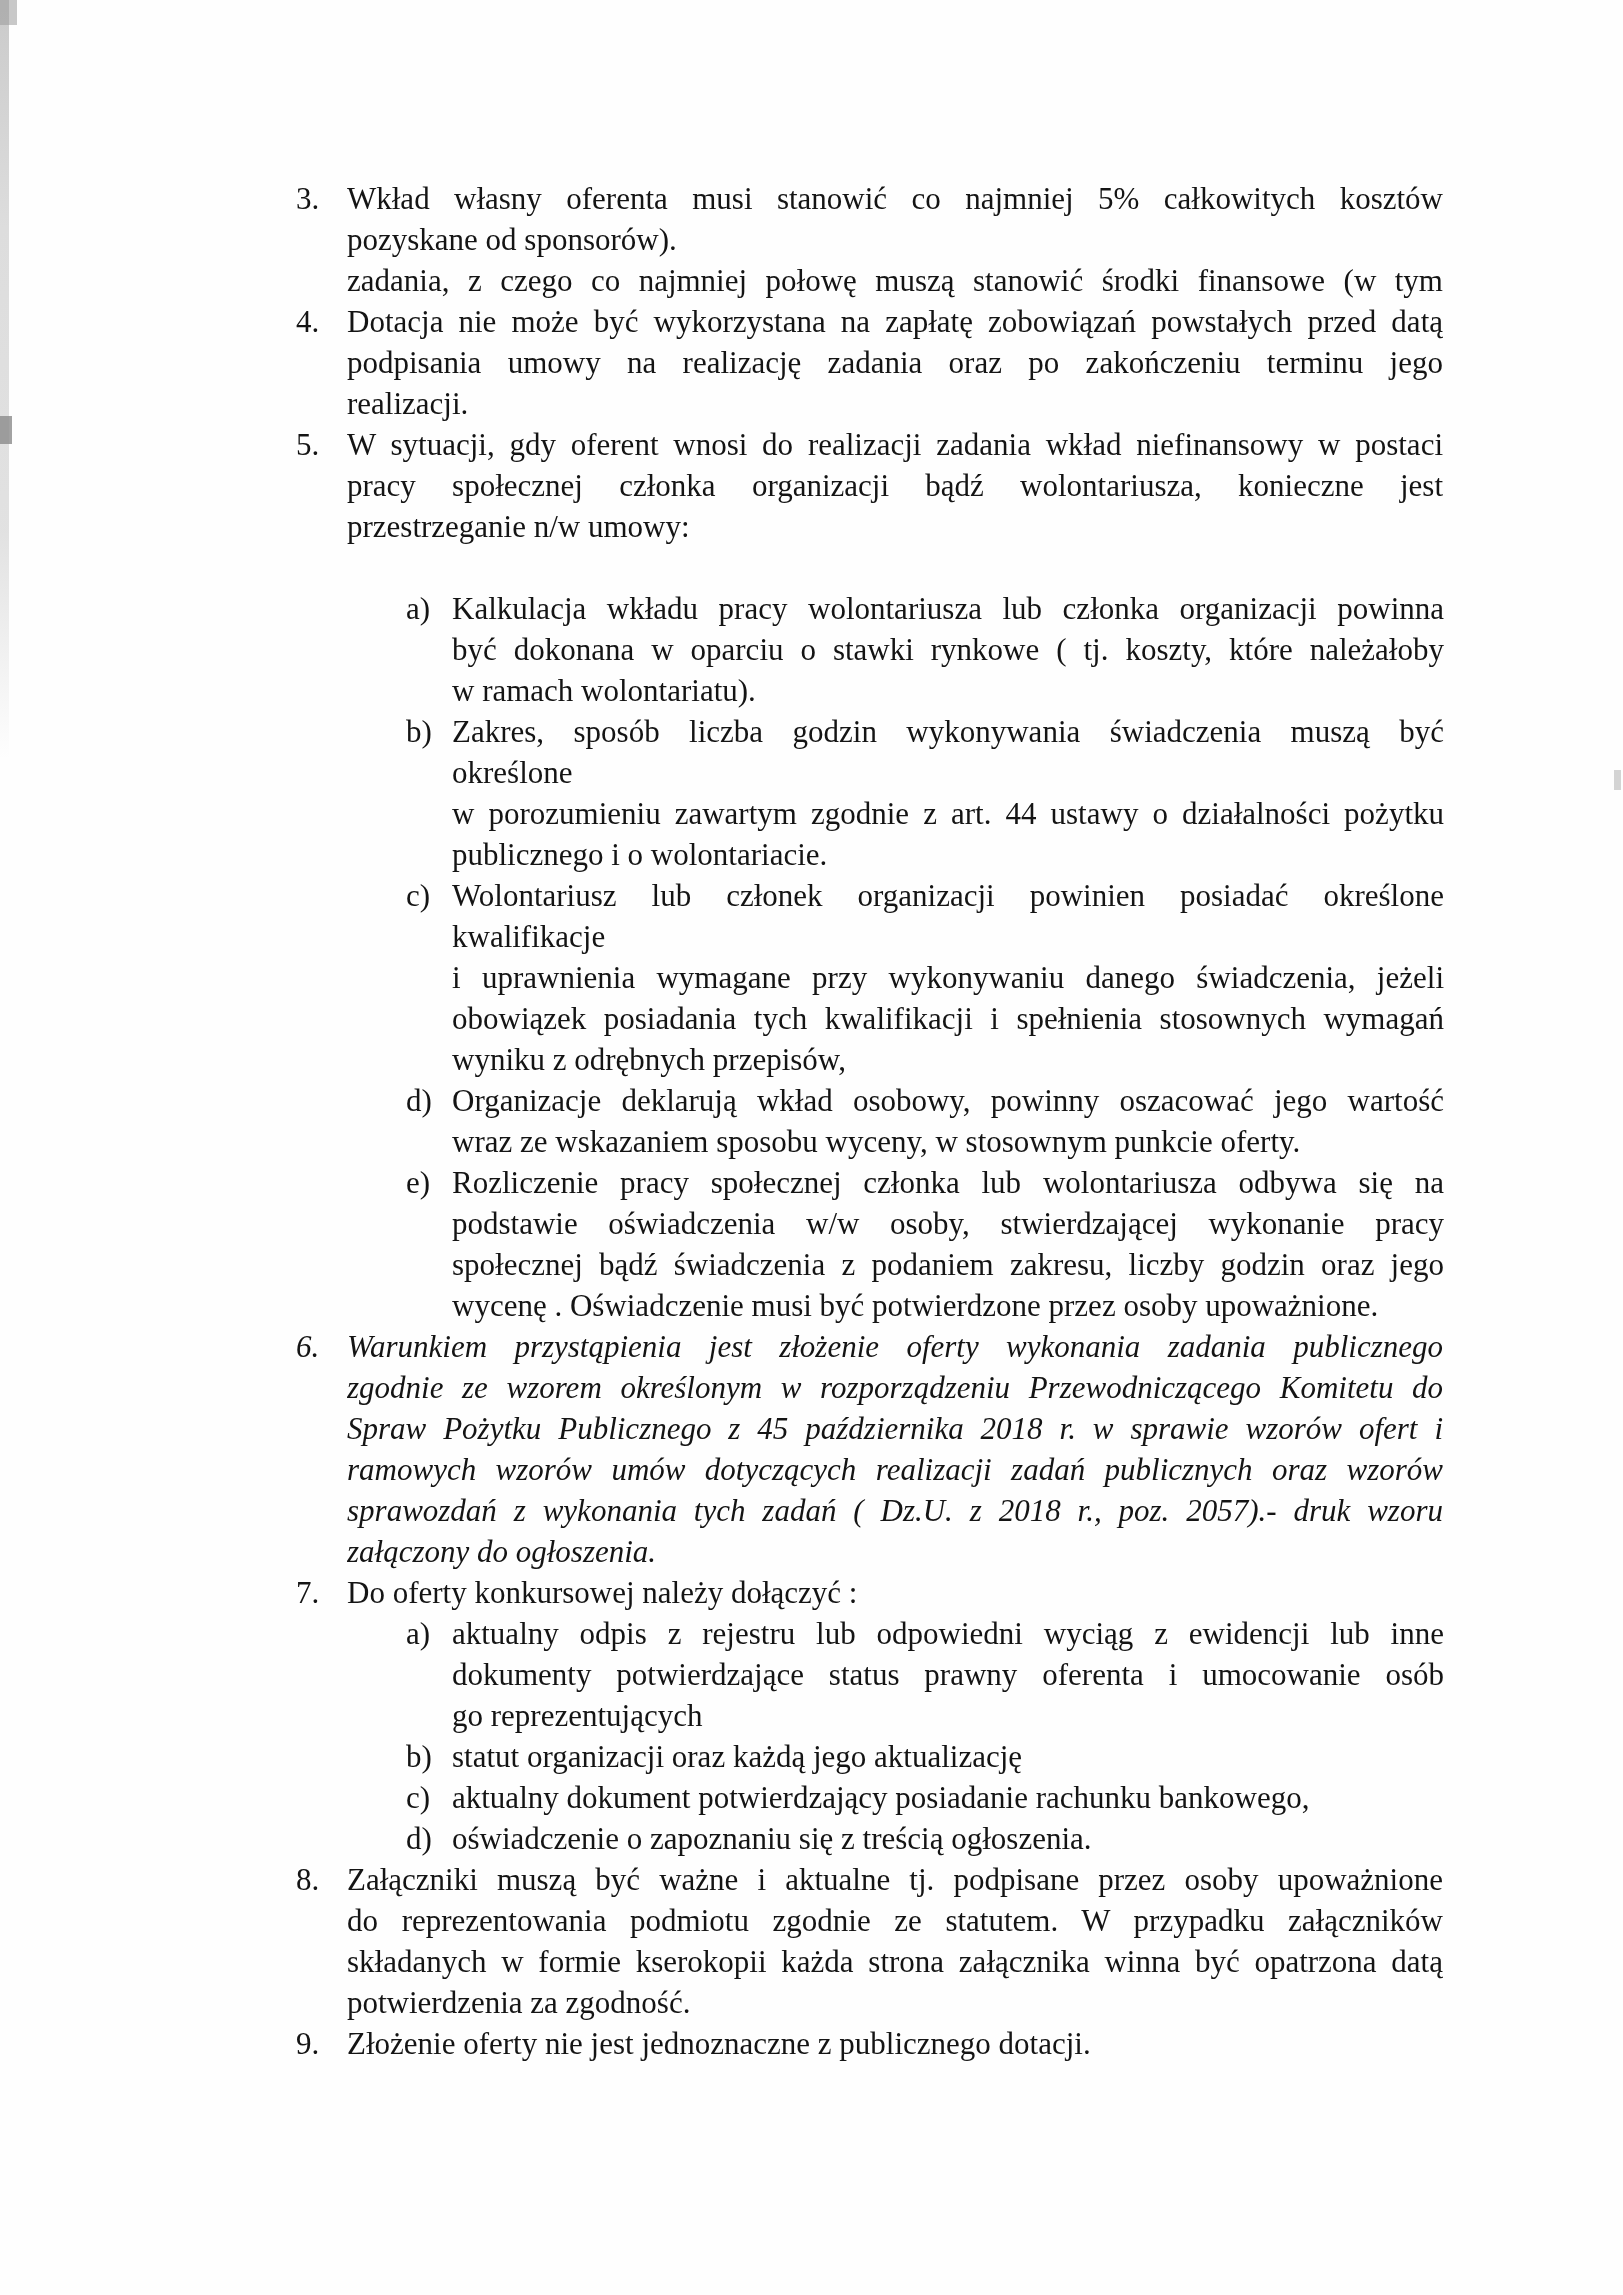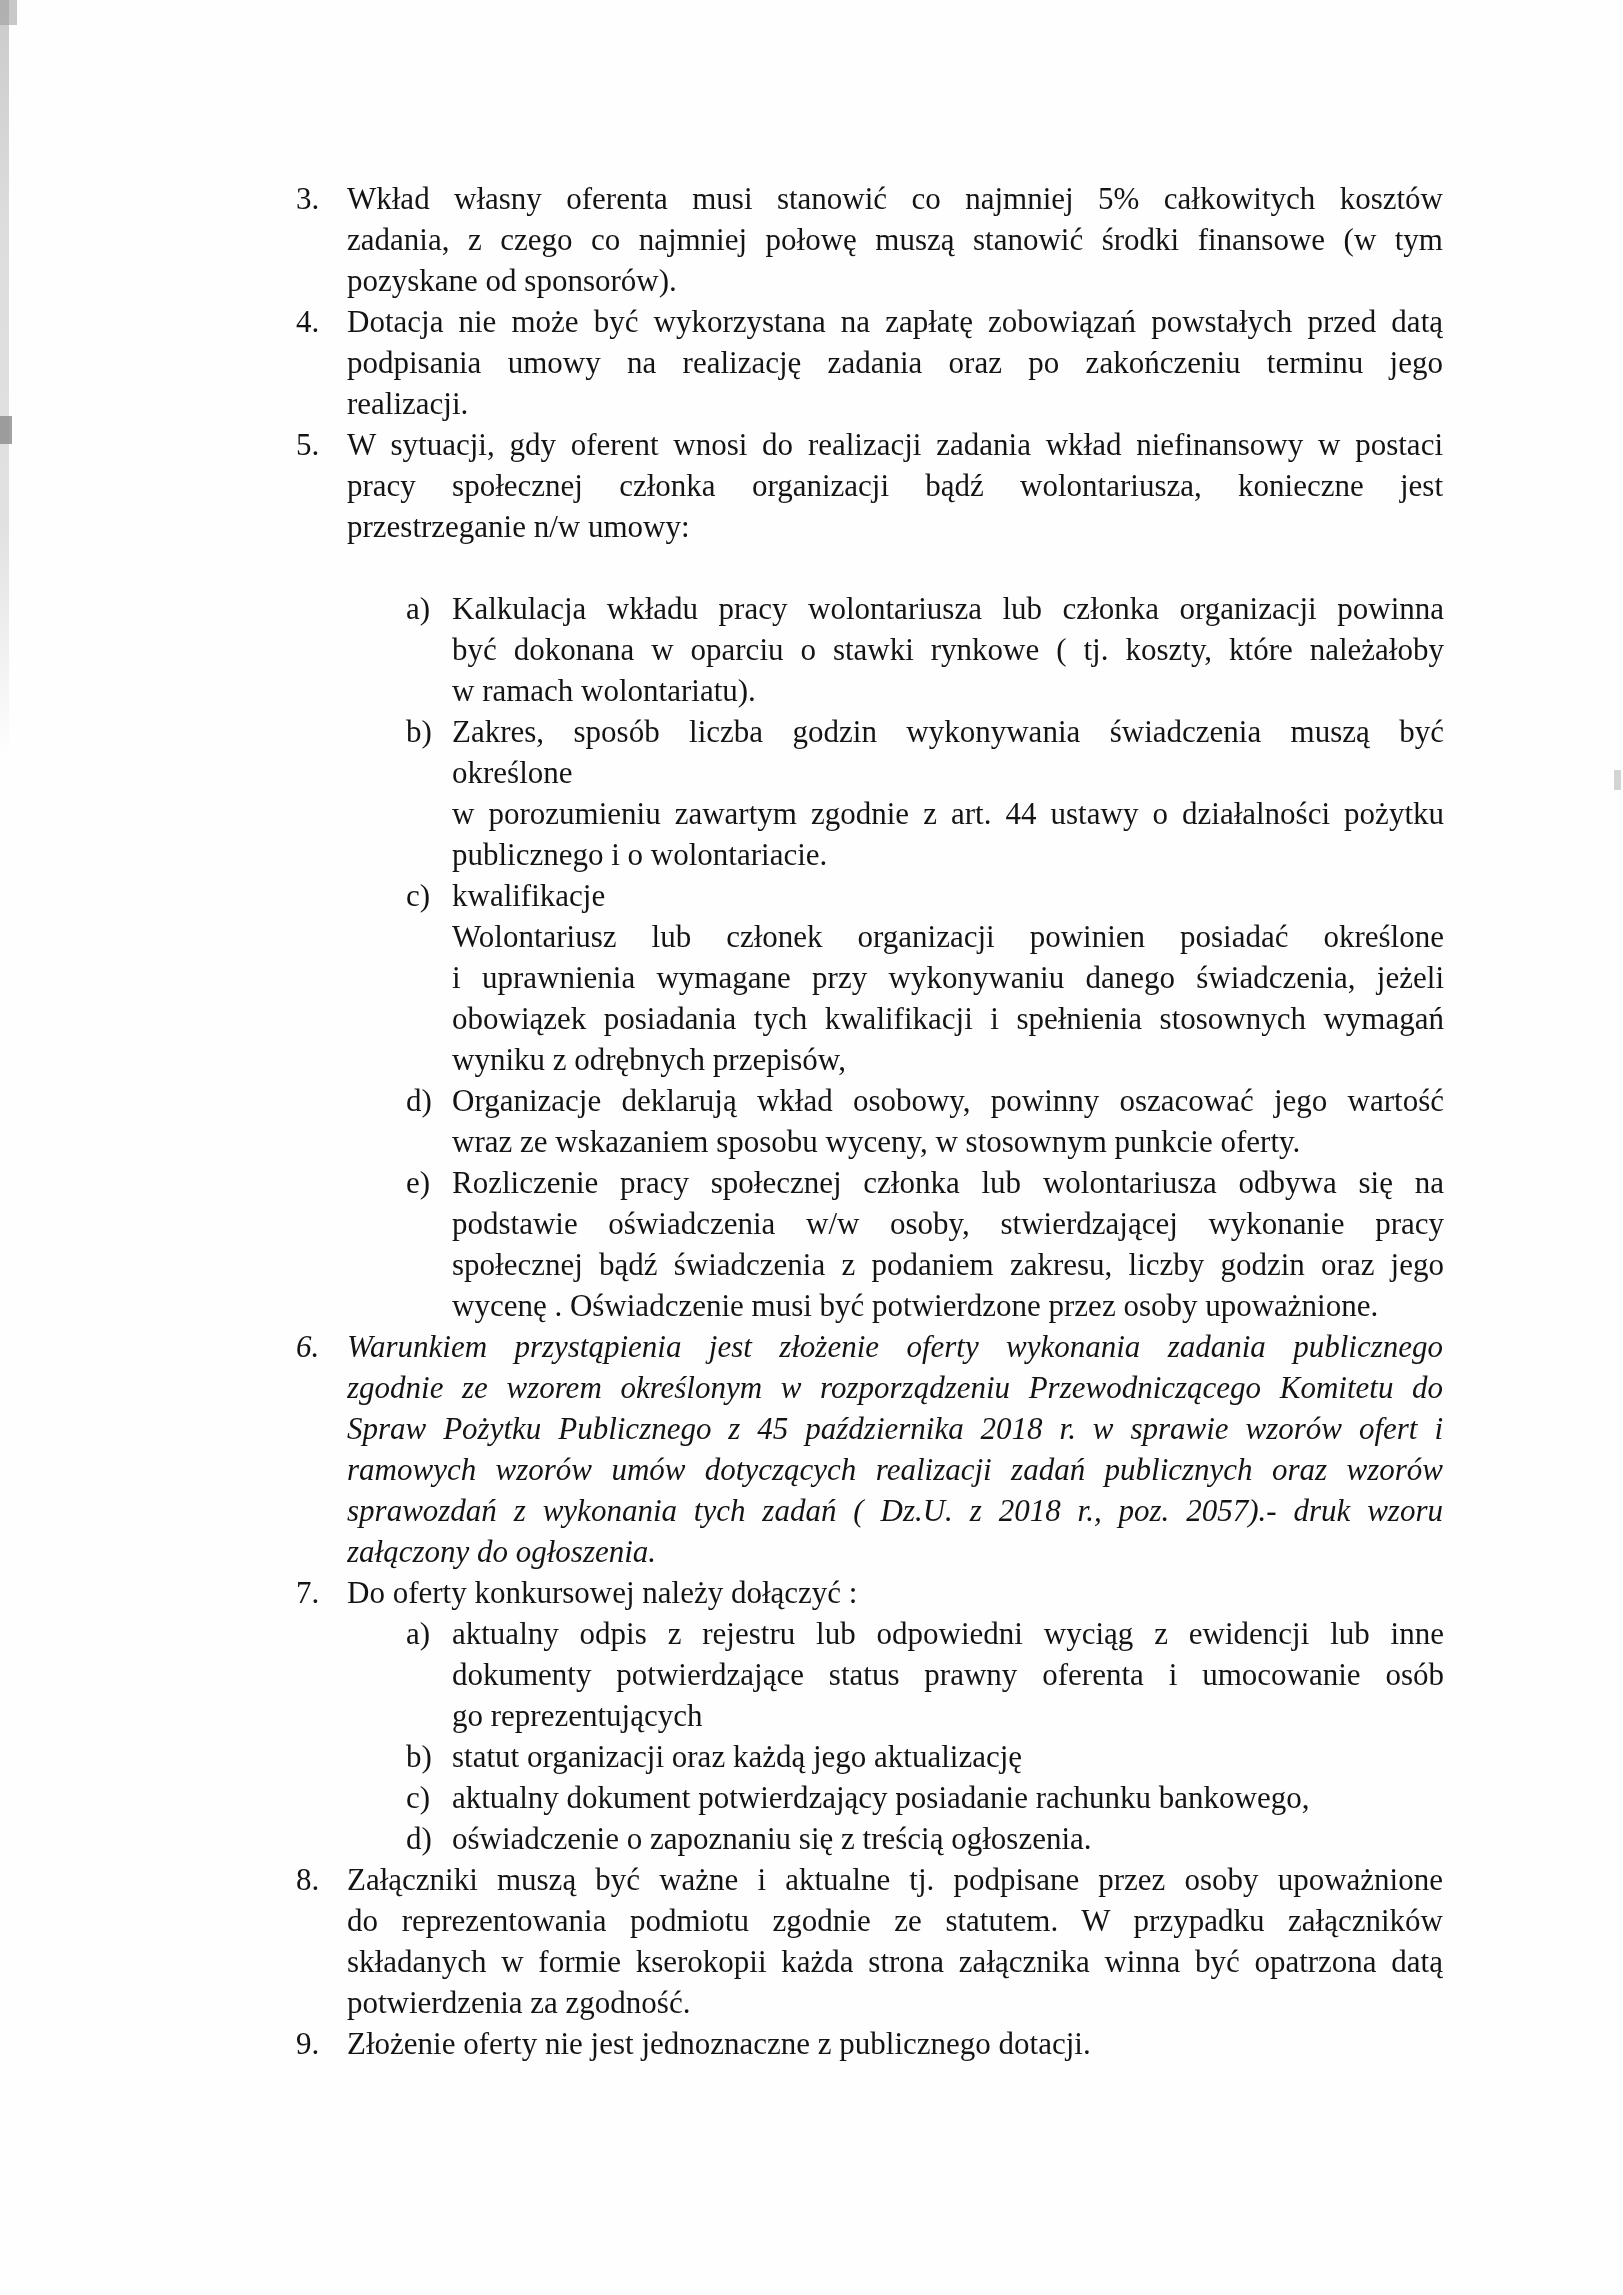--- a/index.html
+++ b/index.html
@@ -65,22 +65,22 @@
 <div class="page">
   <div class="scan-strip"></div>
   <div class="scan-corner"></div>
   <div class="scan-dash"></div>
   <div class="scan-speck"></div>
   <div class="doc" id="doc">
       <div class="item l1">
         <span class="marker">3.</span>
         <div class="lines">
           <div class="line j">Wkład własny oferenta musi stanowić co najmniej 5% całkowitych kosztów</div>
+          <div class="line l">pozyskane od sponsorów).</div>
           <div class="line j">zadania, z czego co najmniej połowę muszą stanowić środki finansowe (w tym</div>
-          <div class="line l">pozyskane od sponsorów).</div>
         </div>
       </div>
       <div class="item l1">
         <span class="marker">4.</span>
         <div class="lines">
           <div class="line j">Dotacja nie może być wykorzystana na zapłatę zobowiązań powstałych przed datą</div>
           <div class="line j">podpisania umowy na realizację zadania oraz po zakończeniu terminu jego</div>
           <div class="line l">realizacji.</div>
         </div>
       </div>
@@ -105,22 +105,22 @@
         <div class="lines">
           <div class="line j">Zakres, sposób liczba godzin wykonywania świadczenia muszą być</div>
           <div class="line l">określone</div>
           <div class="line j">w porozumieniu zawartym zgodnie z art. 44 ustawy o działalności pożytku</div>
           <div class="line l">publicznego  i o wolontariacie.</div>
         </div>
       </div>
       <div class="item l2">
         <span class="marker">c)</span>
         <div class="lines">
+          <div class="line j">Wolontariusz lub członek organizacji powinien posiadać określone</div>
           <div class="line l">kwalifikacje</div>
-          <div class="line j">Wolontariusz lub członek organizacji powinien posiadać określone</div>
           <div class="line j">i uprawnienia wymagane przy wykonywaniu danego świadczenia, jeżeli</div>
           <div class="line j">obowiązek posiadania  tych kwalifikacji i spełnienia stosownych wymagań</div>
           <div class="line l">wyniku z odrębnych przepisów,</div>
         </div>
       </div>
       <div class="item l2">
         <span class="marker">d)</span>
         <div class="lines">
           <div class="line j">Organizacje deklarują wkład osobowy, powinny oszacować jego wartość</div>
           <div class="line l">wraz ze wskazaniem sposobu wyceny, w stosownym punkcie oferty.</div>

